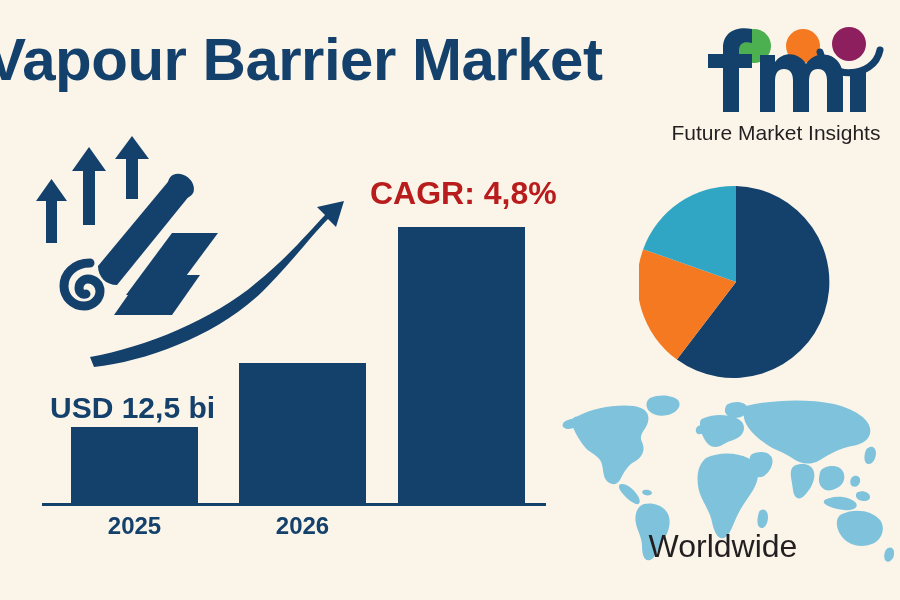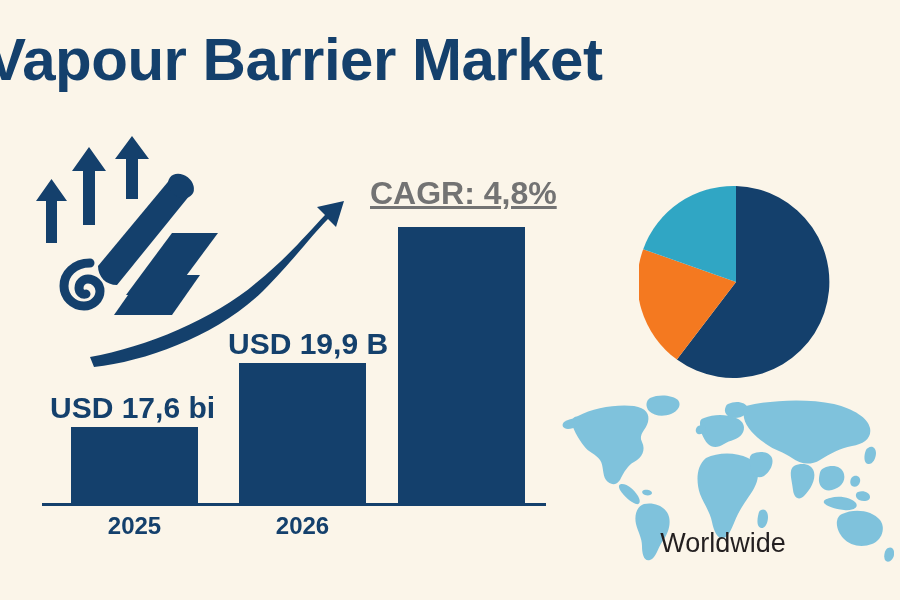--- a/index.html
+++ b/index.html
@@ -98,54 +98,80 @@
     height: 3px;
     background: #14406c;
   }
   #cagr-label {
     position: absolute;
     left: 370px;
     top: 175px;
     font-family: "Liberation Sans", sans-serif;
     font-size: 32px;
     font-weight: bold;
-    color: #737373;
-    white-space: nowrap;
-    text-decoration: underline;
+    color: #b91c1c;
+    white-space: nowrap;
   }
 
   
   #pie-chart {
     position: absolute;
     left: 639px;
     top: 185px;
   }
 
   
   #world-map { position: absolute; left: 558px; top: 392px; }
   #worldwide-label {
     position: absolute;
     left: 558px;
     top: 528px;
     width: 330px;
     text-align: center;
     font-family: "Liberation Sans", sans-serif;
-    font-size: 27px;
+    font-size: 32px;
     font-weight: normal;
     color: #231f20;
     white-space: nowrap;
   }
 </style>
 </head>
 <body>
 
 <div id="canvas">
 
   <div id="page-title">Vapour Barrier Market</div>
 
+  <div id="logo-block">
+    <svg id="logo-mark" width="216" height="100" viewBox="0 0 216 100">
+
+      <circle cx="86" cy="22" r="17" fill="#4CAF50"></circle>
+      <circle cx="135" cy="22" r="17" fill="#F47920"></circle>
+      <circle cx="181" cy="20" r="17" fill="#8E1F5E"></circle>
+
+      <path d="M152 28 C 158 56, 206 56, 212 26" fill="none" stroke="#14406c" stroke-width="7" stroke-linecap="round"></path>
+
+      <path d="M55 88 L55 44 L40 44 L40 30 L55 30 L55 24
+               C55 8, 68 2, 84 5 L84 19 C76 17, 71 19, 71 27 L71 30
+               L84 30 L84 44 L71 44 L71 88 Z" fill="#14406c"></path>
+
+      <path d="M92 88 L92 31 L107 31 L107 38
+               C112 31, 120 29, 127 31 C132 33, 136 36, 138 40
+               C143 32, 152 29, 160 31 C170 34, 175 42, 175 54 L175 88
+               L159 88 L159 57 C159 49, 156 45, 150 45
+               C144 45, 141 49, 141 57 L141 88
+               L125 88 L125 57 C125 49, 122 45, 116 45
+               C110 45, 107 49, 107 57 L107 88 Z" fill="#14406c"></path>
+
+      <rect x="182" y="45" width="16" height="43" fill="#14406c"></rect>
+
+      <rect x="40" y="88" width="160" height="0" fill="#14406c"></rect>
+    </svg>
+    <div id="logo-tagline">Future Market Insights</div>
+  </div>
 
   <svg id="roll-icon" width="205" height="195" viewBox="0 0 205 195">
     <g fill="#14406c">
 
       <path d="M24 68 L24 110 L35 110 L35 68 L45 68 L29.5 46 L14 68 Z"></path>
 
       <path d="M61 38 L61 92 L73 92 L73 38 L84 38 L67 14 L50 38 Z"></path>
 
       <path d="M104 26 L104 66 L116 66 L116 26 L127 26 L110 3 L93 26 Z"></path>
     </g>
@@ -175,24 +201,23 @@
   <svg id="growth-arrow" width="280" height="180" viewBox="0 0 280 180">
     <path d="M6 172 C 60 166, 130 140, 175 96 C 205 66, 222 42, 240 24
              L248 32 L256 6 L229 12 L237 20
              C218 40, 200 62, 168 88
              C126 124, 58 152, 2 162 Z" fill="#14406c"></path>
   </svg>
 
   <div id="bar-chart">
 
     <div class="bar" style="left:71px; top:427px; width:127px; height:78px;"></div>
-    <div class="bar-value-label" style="left:50px; top:391px;">USD 17,6 bi</div>
+    <div class="bar-value-label" style="left:50px; top:391px;">USD 12,5 bi</div>
 
     <div class="bar" style="left:239px; top:363px; width:127px; height:142px;"></div>
-    <div class="bar-value-label" style="left:228px; top:327px;">USD 19,9 B</div>
 
     <div class="bar" style="left:398px; top:227px; width:127px; height:278px;"></div>
     <div id="cagr-label">CAGR: 4,8%</div>
 
     <div id="axis-line"></div>
 
     <div class="axis-tick-label" style="left:71px; top:512px; width:127px;">2025</div>
     <div class="axis-tick-label" style="left:239px; top:512px; width:127px;">2026</div>
   </div>
 

